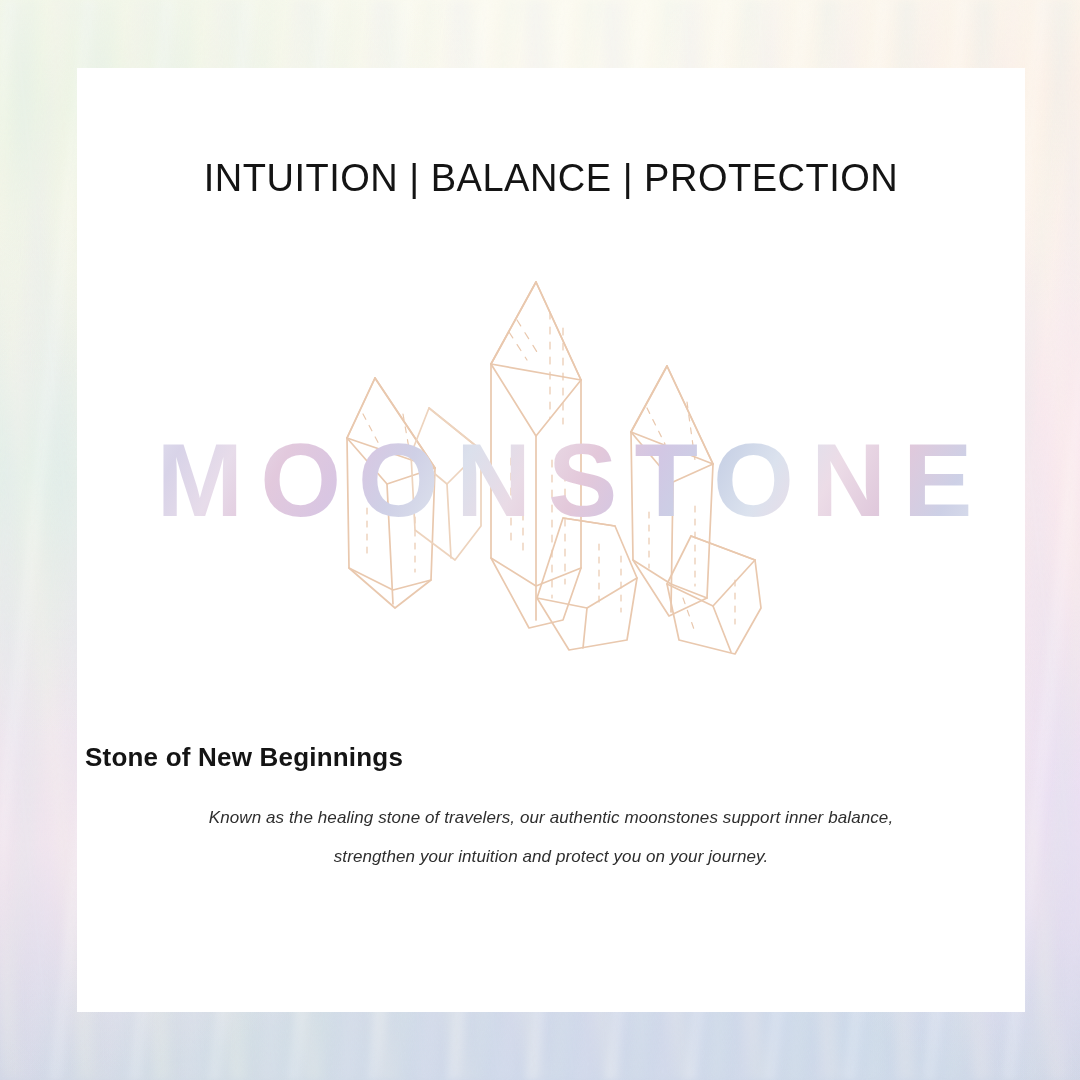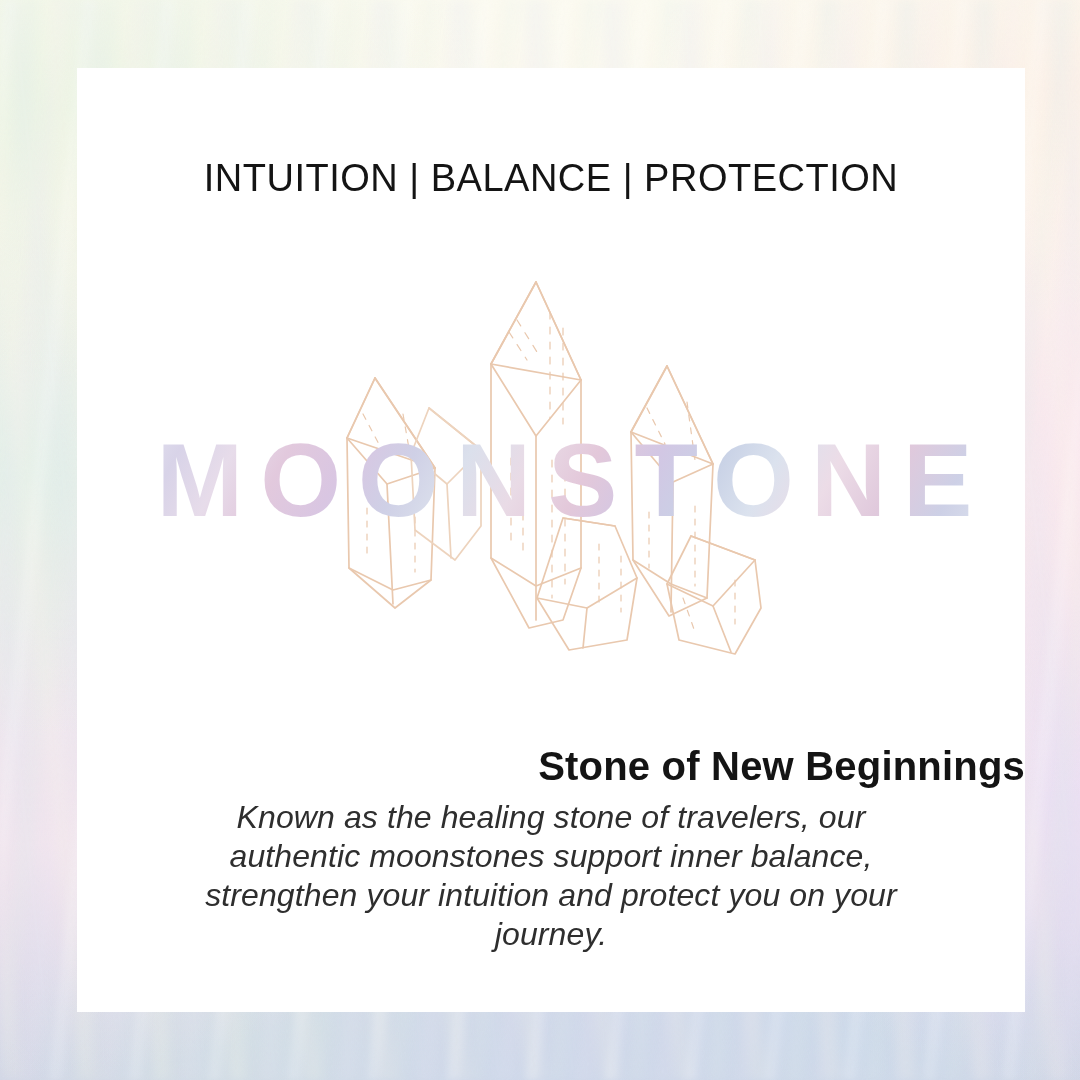--- a/index.html
+++ b/index.html
@@ -169,37 +169,37 @@
         #dde3ee 100%);
     -webkit-background-clip: text;
     background-clip: text;
     color: transparent;
     -webkit-text-fill-color: transparent;
   }
 
   
   .subhead {
     position: absolute;
-    left: 0;
+    left: 8px;
     right: 0;
     top: 673px;
-    text-align: right;
-    font-size: 40px;
+    text-align: left;
+    font-size: 26px;
     line-height: 1.25;
     font-weight: 700;
     letter-spacing: 0.2px;
     color: #141414;
   }
   .body-copy {
     position: absolute;
     left: 110px;
     right: 110px;
     top: 730px;
     text-align: center;
-    font-size: 32px;
+    font-size: 17px;
     line-height: 39px;
     font-weight: 300;
     font-style: italic;
     letter-spacing: 0.1px;
     color: #2e2e2e;
   }
 </style>
 </head>
 <body>
 

